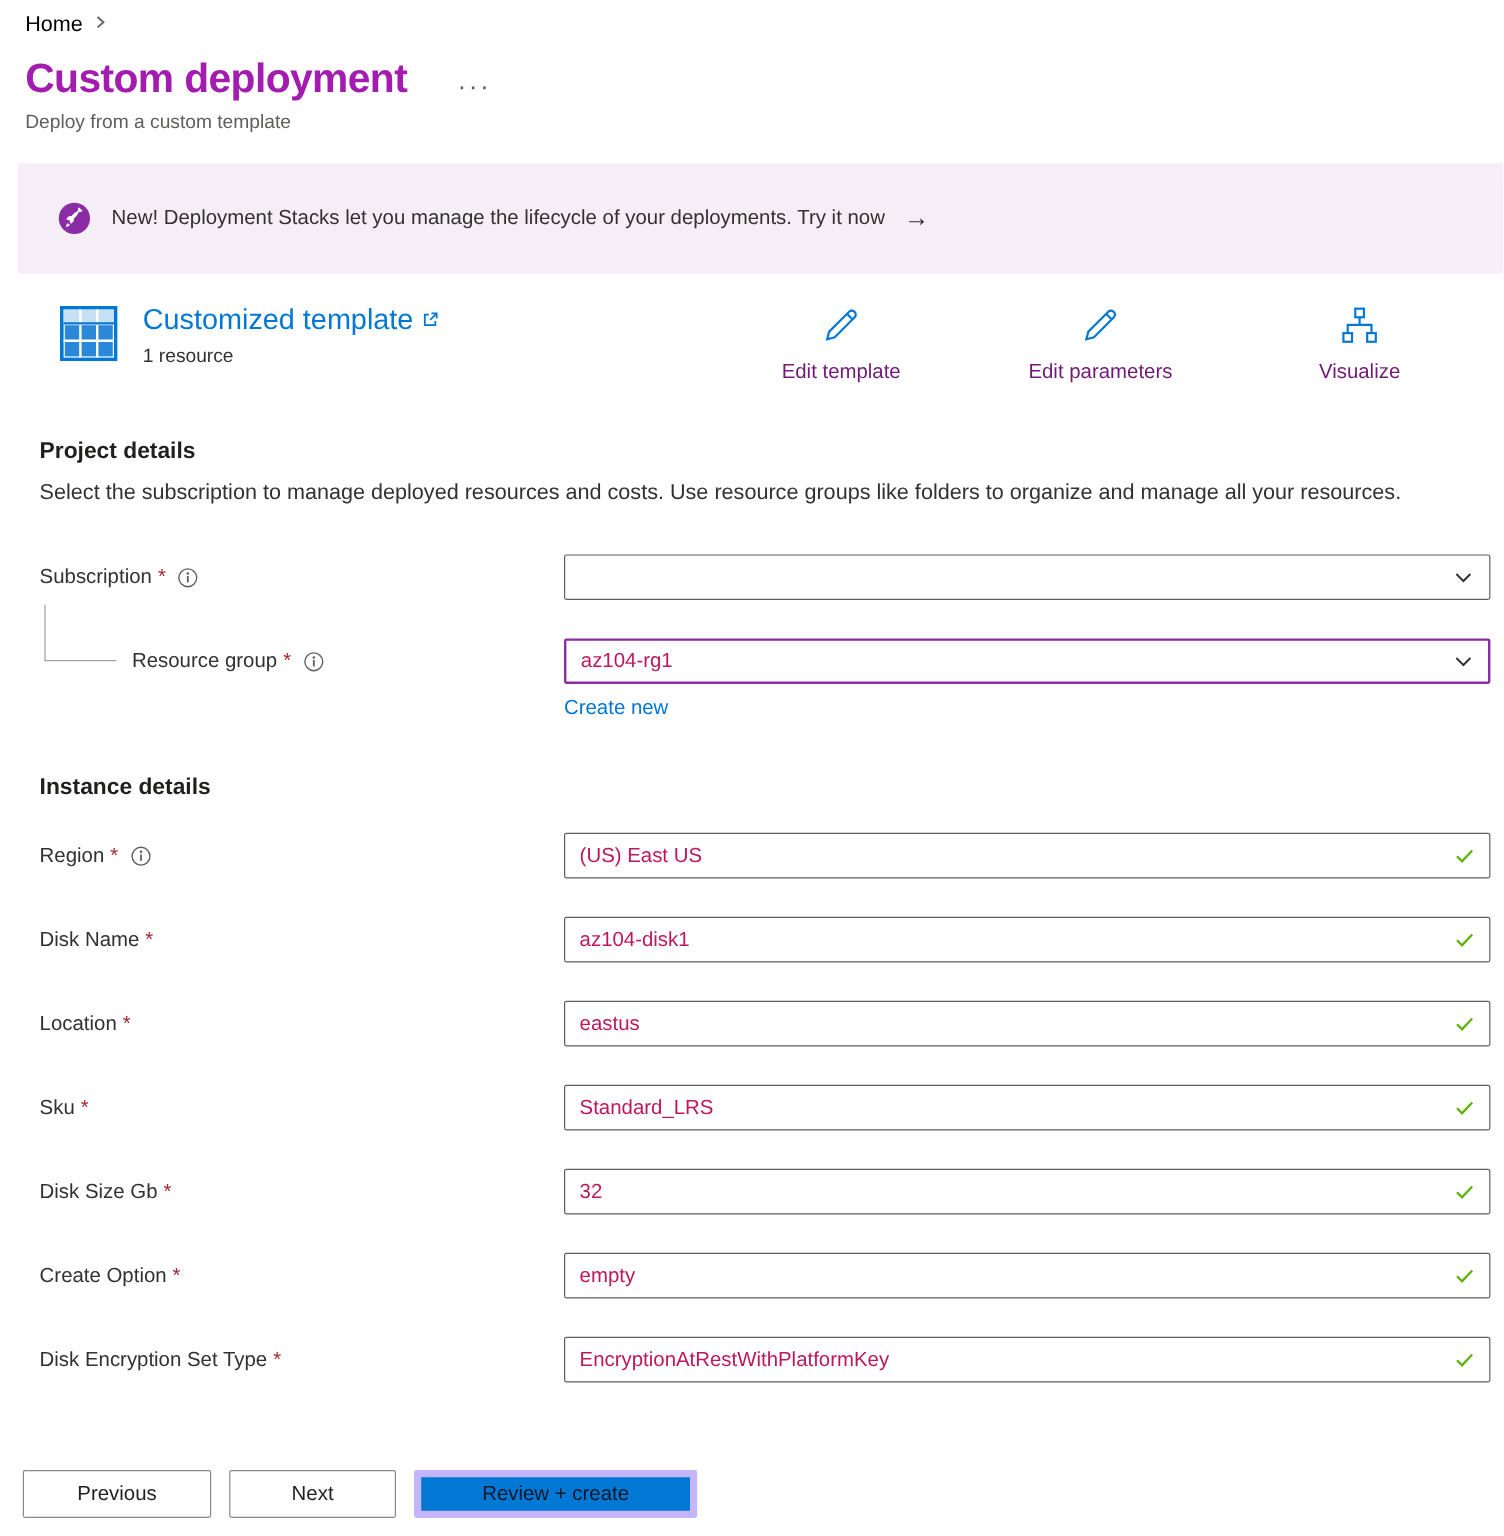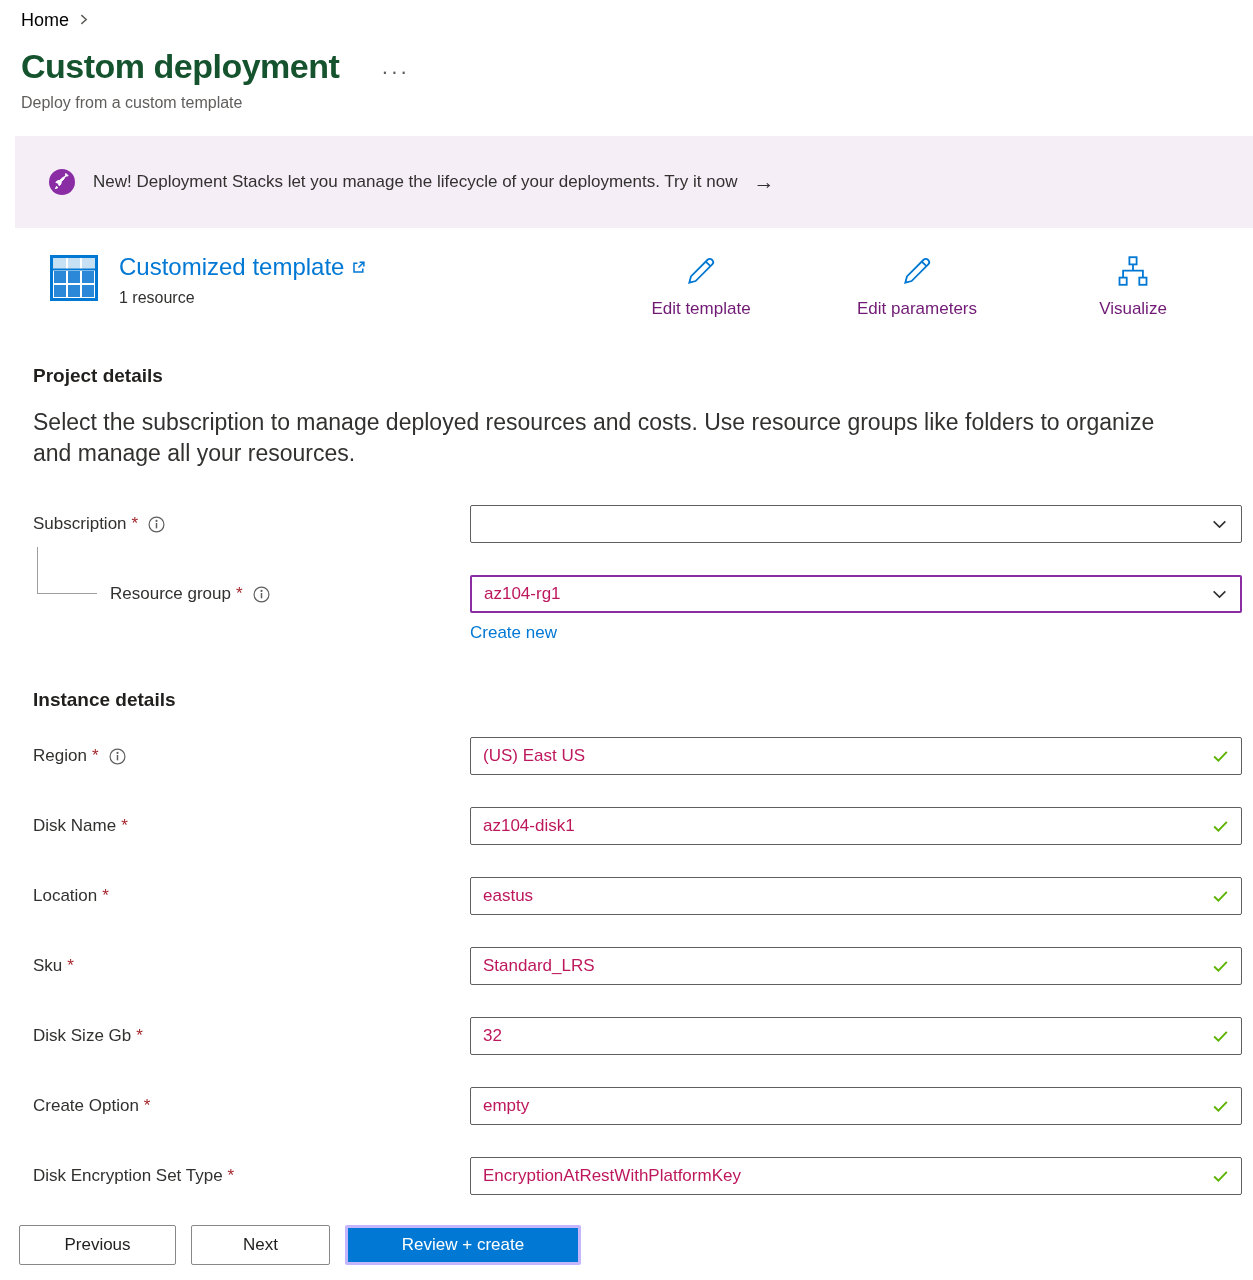--- a/index.html
+++ b/index.html
@@ -12,21 +12,21 @@
     position:relative;
     width:1253px; height:1280px;
     background:#fff; overflow:hidden;
   }
   .content { height:1206px; overflow:hidden; }
 
   
   .breadcrumb { padding:10px 0 0 21px; display:flex; align-items:center; gap:8px; }
   .breadcrumb-link { color:#000000; font-size:18px; cursor:pointer; text-decoration:none; }
   .page-title-row { display:flex; align-items:center; margin:16px 0 0 21px; }
-  .page-title { font-size:34px; font-weight:700; color:#14532d; letter-spacing:-0.5px; }
+  .page-title { font-size:34px; font-weight:700; color:#a21caf; letter-spacing:-0.5px; }
   .title-ellipsis { margin-left:42px; color:#605e5c; font-size:22px; letter-spacing:2px; cursor:pointer; padding-top:10px; }
   .page-subtitle { margin:8px 0 0 21px; font-size:16px; color:#605e5c; }
 
   
   .banner {
     margin:24px 0 0 15px;
     width:1238px; height:92px;
     background:#f6eef7;
     display:flex; align-items:center;
     padding-left:33px;
@@ -41,21 +41,21 @@
   .template-icon { flex:none; margin-top:2px; }
   .template-meta { margin-left:21px; }
   .template-name { display:flex; align-items:center; gap:7px; color:#0078d4; font-size:24px; cursor:pointer; }
   .template-count { margin-top:8px; font-size:16px; color:#323130; }
   .template-actions { margin-left:auto; display:flex; }
   .action { width:216px; display:flex; flex-direction:column; align-items:center; cursor:pointer; }
   .action-label { margin-top:6px; color:#701a75; font-size:17px; }
 
   
   .section-heading { margin:46px 0 0 33px; font-size:19px; font-weight:700; color:#201f1e; }
-  .section-desc { margin:20px 33px 0 33px; font-size:23px; line-height:31px; color:#323130; max-width:1150px; }
+  .section-desc { margin:7px 33px 0 33px; font-size:18px; line-height:31px; color:#323130; max-width:1150px; }
 
   
   .form-row { display:flex; align-items:center; margin-top:32px; padding:0 11px 0 33px; position:relative; }
   .form-row.first { margin-top:36px; }
   .form-label { flex:none; width:437px; font-size:17px; color:#323130; display:flex; align-items:center; }
   .req { color:#a4262c; margin-left:5px; }
   .info { margin-left:10px; display:inline-flex; cursor:pointer; }
   .form-control { flex:1; position:relative; }
   .text-input, .dropdown {
     width:100%; height:38px;
@@ -87,21 +87,21 @@
     display:flex; align-items:center;
     padding-left:19px; gap:15px;
   }
   .btn {
     height:40px; border-radius:2px; font-size:17px;
     font-family:"Liberation Sans","DejaVu Sans",sans-serif;
     display:flex; align-items:center; justify-content:center;
     cursor:pointer;
   }
   .btn-secondary { background:#fff; border:1px solid #8a8886; color:#201f1e; }
-  .btn-primary { background:#0078d4; border:3px solid #c4b5fd; color:#ffffff; font-weight:400; }
+  .btn-primary { background:#0078d4; border:6px solid #c4b5fd; color:#0f172a; font-weight:400; }
   .btn-prev { width:157px; }
   .btn-next { width:139px; }
   .btn-review { width:236px; }
 </style>
 </head>
 <body>
 
 <div class="page">
   <div class="content">
 

